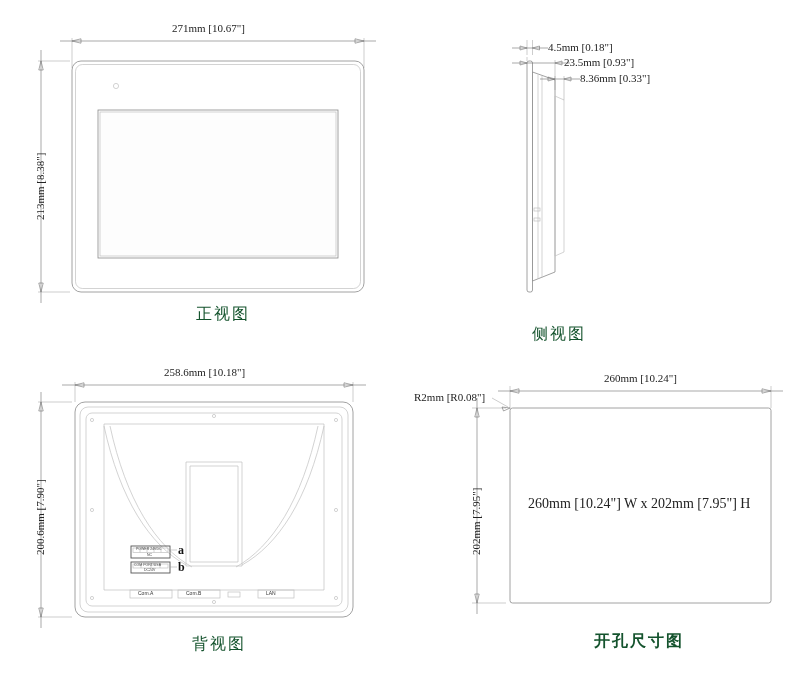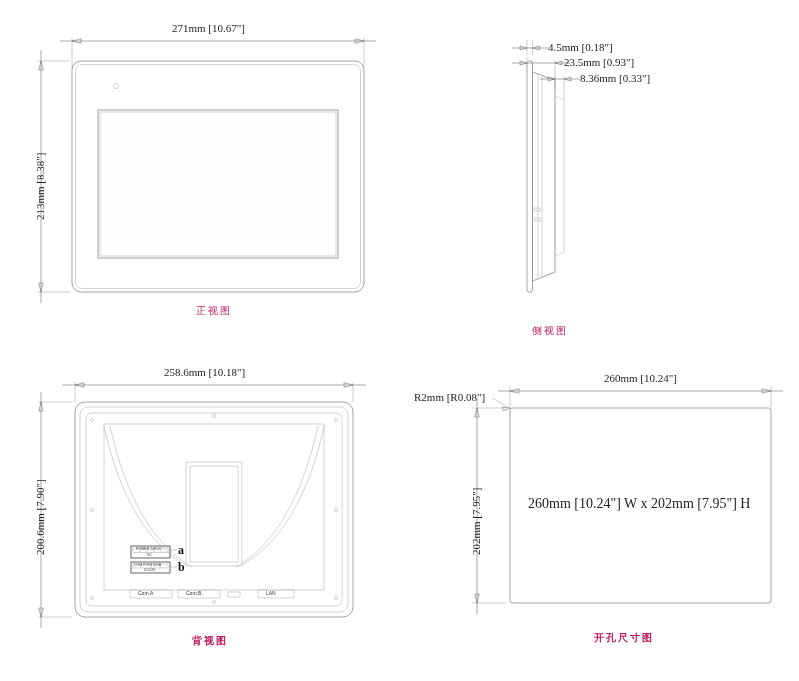--- a/index.html
+++ b/index.html
@@ -18,23 +18,23 @@
   .stage {
     position: absolute;
     left: 0; top: 0;
     width: 799px;
     height: 681px;
   }
   .panel { position: absolute; }
   .caption {
     position: absolute;
     font-family: "Liberation Serif", serif;
-    font-size: 10px;
+    font-size: 16px;
     letter-spacing: 2px;
-    color: #be185d;
+    color: #14532d;
     white-space: nowrap;
   }
   .dim-label {
     position: absolute;
     font-family: "Liberation Serif", serif;
     font-size: 11px;
     color: #222;
     white-space: nowrap;
   }
   .dim-label.vert {
@@ -221,21 +221,21 @@
     <div class="micro-label" style="left:134px; top:213px;">COM PORT/USB</div>
     <div class="micro-label" style="left:144px; top:218px;">DC24V</div>
 
     <div class="ab-label" style="left:178px; top:193px;">a</div>
     <div class="ab-label" style="left:178px; top:210px;">b</div>
 
     <div class="tiny-label" style="left:138px; top:240px;">Com.A</div>
     <div class="tiny-label" style="left:186px; top:240px;">Com.B</div>
     <div class="tiny-label" style="left:266px; top:240px;">LAN</div>
 
-    <div class="caption" style="left:192px; top:284px;font-weight:bold;">背视图</div>
+    <div class="caption" style="left:192px; top:284px;">背视图</div>
   </div>
 
   <div class="panel" style="left:400px; top:350px; width:399px; height:331px;">
     <svg width="399" height="331" viewBox="0 0 399 331">
 
       <line class="ln-ext" x1="110" y1="36" x2="110" y2="58"></line>
       <line class="ln-ext" x1="371" y1="36" x2="371" y2="58"></line>
       <line class="ln-dim" x1="98" y1="41" x2="383" y2="41"></line>
       <path class="ln-dim" d="M110 41 l9 -2.2 l0 4.4 z" fill="#6f6f6f"></path>
       <path class="ln-dim" d="M371 41 l-9 -2.2 l0 4.4 z" fill="#6f6f6f"></path>

